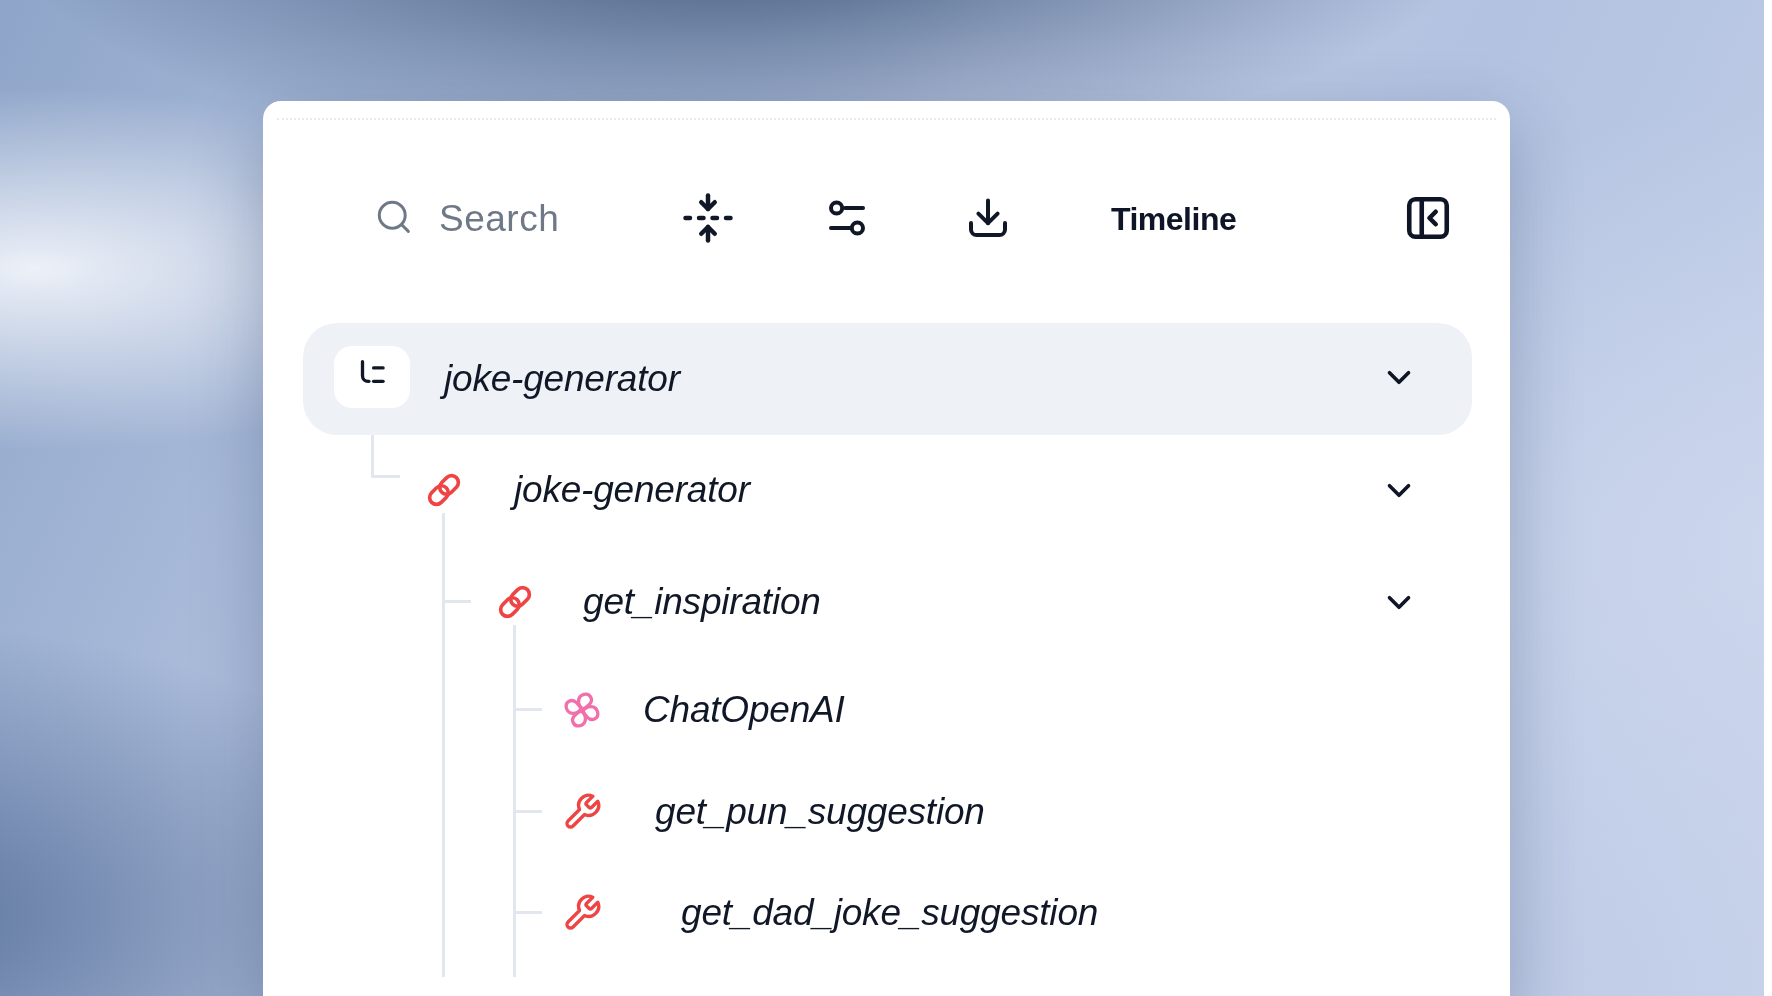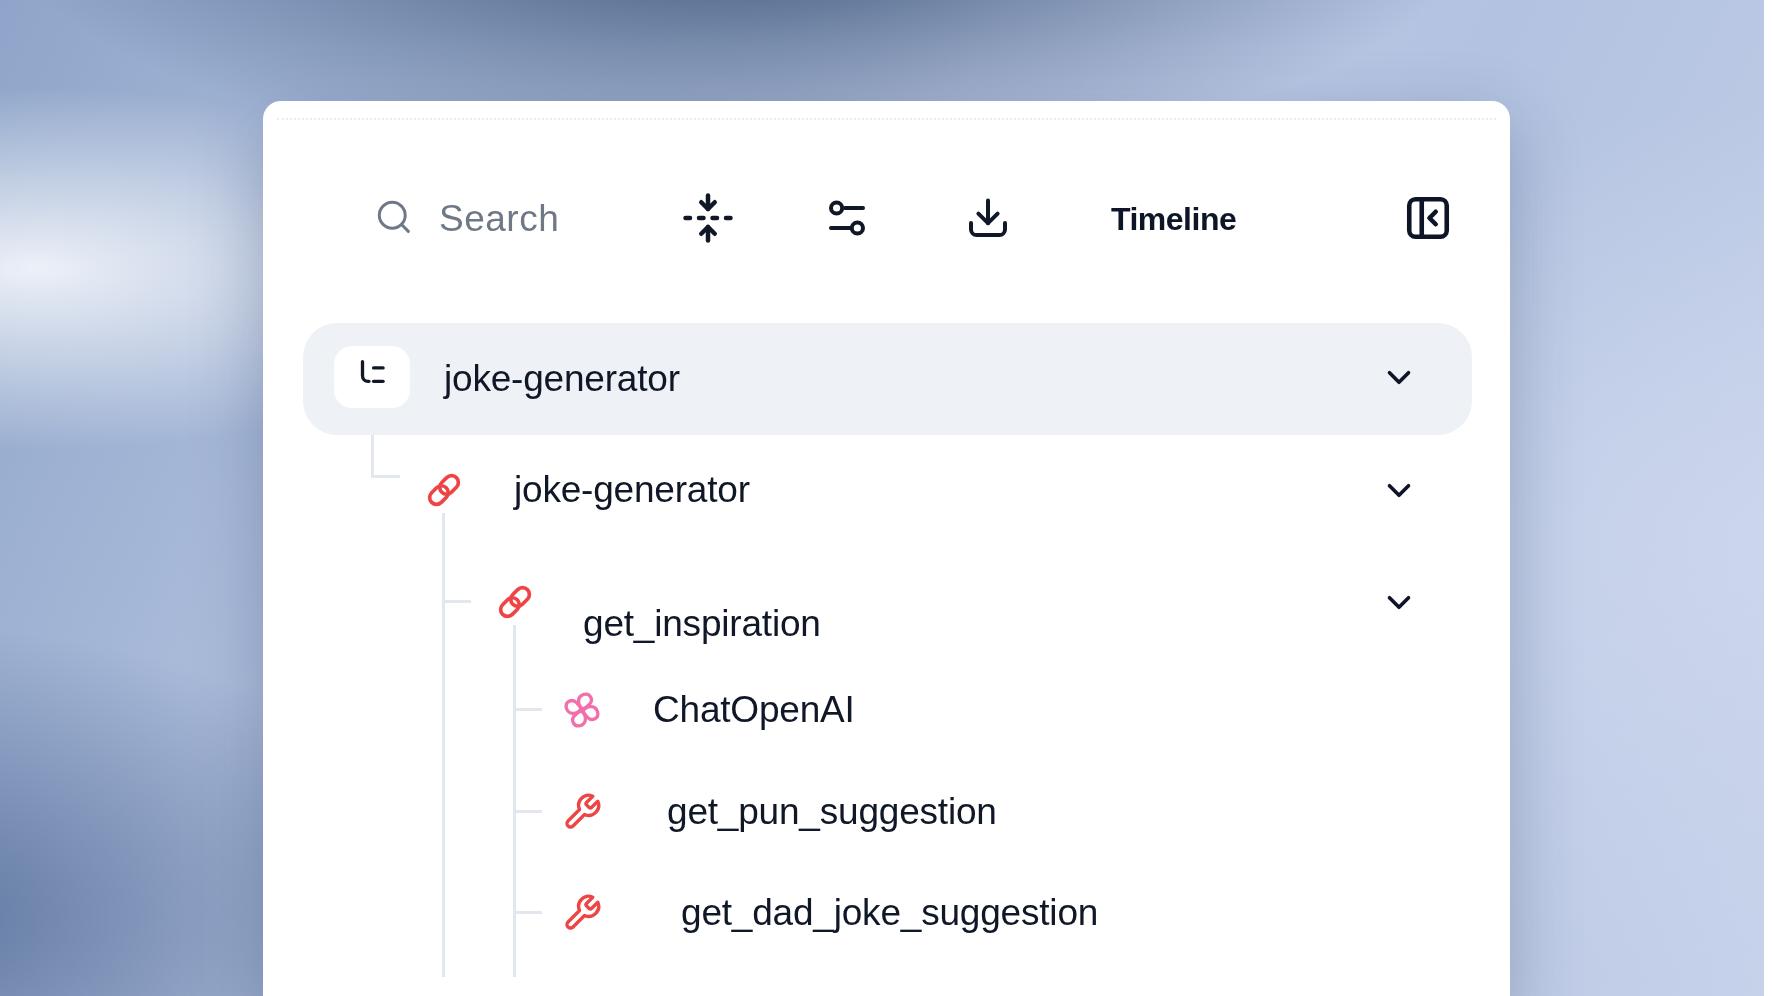--- a/index.html
+++ b/index.html
@@ -23,21 +23,21 @@
   .search{position:absolute;left:110px;top:92px;height:52px;display:flex;align-items:center;gap:24px;cursor:text;}
   .search .ph{font-size:37px;color:#6e7887;letter-spacing:.5px;}
   .timeline{position:absolute;left:848px;top:92px;height:52px;line-height:52px;
     font-size:32px;font-weight:700;color:#0d1526;letter-spacing:-.5px;}
   
   .pill{position:absolute;left:40px;top:222px;width:1169px;height:112px;border-radius:34px;
     background:#eef1f5;cursor:pointer;}
   .badge{position:absolute;left:71px;top:245px;width:76px;height:62px;border-radius:18px;
     background:#ffffff;display:flex;align-items:center;justify-content:center;}
   .rowlabel{position:absolute;height:112px;line-height:112px;font-size:37px;color:#101828;
-    letter-spacing:-.2px;white-space:nowrap;}
+    letter-spacing:-.2px;white-space:nowrap;font-style:italic;}
   .node-icon{position:absolute;}
   .chev{position:absolute;left:1117px;width:38px;height:38px;cursor:pointer;
     background:none;border:none;padding:0;}
   .conn{position:absolute;background:#e2e6ee;}
   .rowhit{position:absolute;left:40px;width:1169px;height:112px;cursor:pointer;}
 </style>
 </head>
 <body>
 
 <div id="screen">
@@ -148,48 +148,48 @@
 
       <div class="rowhit" style="top:445px;"></div>
       <span class="node-icon" style="left:231px;top:480px;">
         <svg width="42" height="42" viewBox="0 0 24 24" fill="none" stroke="#ef4444" stroke-width="2.1">
           <g transform="rotate(45 12 12)">
             <rect x="8.1" y="2" width="7.8" height="11.8" rx="3.9"></rect>
             <rect x="8.1" y="10.2" width="7.8" height="11.8" rx="3.9"></rect>
           </g>
         </svg>
       </span>
-      <div class="rowlabel" style="left:320px;top:467px;">get_inspiration</div>
+      <div class="rowlabel" style="left:320px;top:445px;">get_inspiration</div>
       <button class="chev" style="top:482px;">
         <svg width="38" height="38" viewBox="0 0 24 24" fill="none" stroke="#0d1526" stroke-width="2.3" stroke-linecap="round" stroke-linejoin="round">
           <path d="m6 9.3 6 6 6-6"></path>
         </svg>
       </button>
 
       <div class="rowhit" style="top:553px;"></div>
       <span class="node-icon" style="left:297px;top:587px;">
         <svg width="44" height="44" viewBox="0 0 24 24" fill="none" stroke="#f170ab" stroke-width="1.8" stroke-linecap="round" stroke-linejoin="round">
           <g>
             <path d="M12.5 11.5 C 9 9, 9.5 4.5, 13 3.5 C 16.5 2.6, 18.5 6.5, 16 9 C 15 10, 13.8 11, 12.5 11.5 Z"></path>
             <path transform="rotate(90 12 12)" d="M12.5 11.5 C 9 9, 9.5 4.5, 13 3.5 C 16.5 2.6, 18.5 6.5, 16 9 C 15 10, 13.8 11, 12.5 11.5 Z"></path>
             <path transform="rotate(180 12 12)" d="M12.5 11.5 C 9 9, 9.5 4.5, 13 3.5 C 16.5 2.6, 18.5 6.5, 16 9 C 15 10, 13.8 11, 12.5 11.5 Z"></path>
             <path transform="rotate(270 12 12)" d="M12.5 11.5 C 9 9, 9.5 4.5, 13 3.5 C 16.5 2.6, 18.5 6.5, 16 9 C 15 10, 13.8 11, 12.5 11.5 Z"></path>
           </g>
           <circle cx="12" cy="12" r="0.9" fill="#f170ab" stroke="none"></circle>
         </svg>
       </span>
-      <div class="rowlabel" style="left:390px;top:553px;">ChatOpenAI</div>
+      <div class="rowlabel" style="left:380px;top:553px;">ChatOpenAI</div>
 
       <div class="rowhit" style="top:655px;"></div>
       <span class="node-icon" style="left:299px;top:691px;">
         <svg width="40" height="40" viewBox="0 0 24 24" fill="none" stroke="#ef4444" stroke-width="2" stroke-linecap="round" stroke-linejoin="round">
           <path d="M14.7 6.3a1 1 0 0 0 0 1.4l1.6 1.6a1 1 0 0 0 1.4 0l3.77-3.77a6 6 0 0 1-7.94 7.94l-6.91 6.91a2.12 2.12 0 0 1-3-3l6.91-6.91a6 6 0 0 1 7.94-7.94l-3.76 3.76z"></path>
         </svg>
       </span>
-      <div class="rowlabel" style="left:392px;top:655px;margin-left:12px;">get_pun_suggestion</div>
+      <div class="rowlabel" style="left:392px;top:655px;">get_pun_suggestion</div>
 
       <div class="rowhit" style="top:756px;"></div>
       <span class="node-icon" style="left:299px;top:792px;">
         <svg width="40" height="40" viewBox="0 0 24 24" fill="none" stroke="#ef4444" stroke-width="2" stroke-linecap="round" stroke-linejoin="round">
           <path d="M14.7 6.3a1 1 0 0 0 0 1.4l1.6 1.6a1 1 0 0 0 1.4 0l3.77-3.77a6 6 0 0 1-7.94 7.94l-6.91 6.91a2.12 2.12 0 0 1-3-3l6.91-6.91a6 6 0 0 1 7.94-7.94l-3.76 3.76z"></path>
         </svg>
       </span>
       <div class="rowlabel" style="left:390px;top:756px;margin-left:28px;">get_dad_joke_suggestion</div>
 
     </div>

